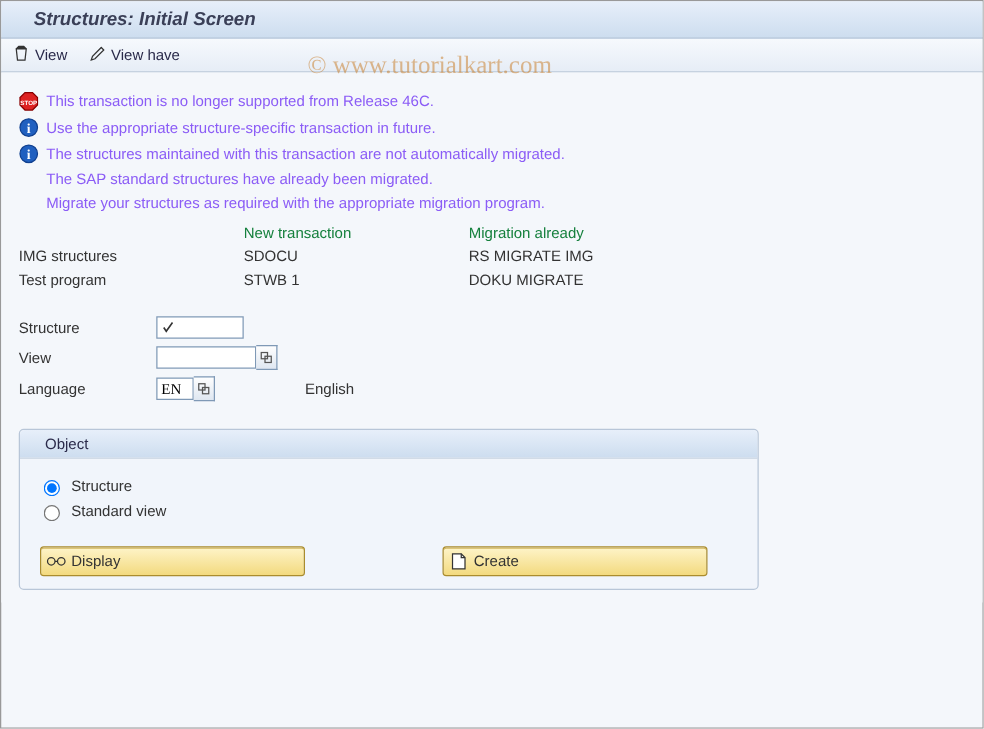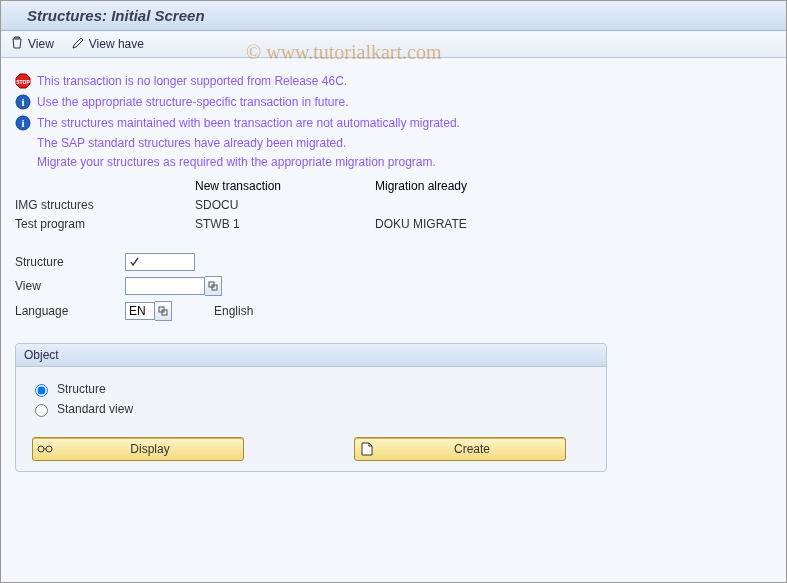--- a/index.html
+++ b/index.html
@@ -9,39 +9,39 @@
   .toolbar-item{display:inline-flex;align-items:center;gap:5px;color:#2a2a4a;cursor:pointer}
   .body{padding:10px 14px;background:#f4f7fb}
   .msgrow{display:flex;align-items:center;gap:6px;margin:5px 0;color:#8b5cf6}
   .msgrow .ico{width:16px;height:16px;flex:0 0 16px}
   .msgrow.noico{padding-left:22px}
   .tbl{margin-top:10px}
   .tbl .r{display:flex;margin:5px 0}
   .tbl .c1{width:180px}
   .tbl .c2{width:180px}
   .tbl .c3{width:200px}
-  .tbl .hd{color:#000000}
+  .tbl .hd{color:#15803d}
   .form{margin-top:22px}
   .form .r{display:flex;align-items:center;margin:5px 0}
   .form .lbl{width:110px}
   .field{display:inline-flex;align-items:center}
-  .inp{height:18px;border:1px solid #7f99b6;background:#fff;box-sizing:border-box;padding:1px 3px;font-family:Liberation Sans, sans-serif;font-size:12px}
+  .inp{height:18px;border:1px solid #7f99b6;background:#fff;box-sizing:border-box;padding:1px 3px;font-family:Liberation Serif, serif;font-size:12px}
   .w1{width:70px}
   .w2{width:80px}
   .w3{width:30px}
   .f4{width:16px;height:18px;border:1px solid #7f99b6;border-left:none;background:linear-gradient(#fefefe,#dfe7f1);display:inline-flex;align-items:center;justify-content:center;cursor:pointer}
   .chkmark{width:10px;height:10px}
   .group{margin-top:22px;border:1px solid #b8c6d8;border-radius:4px;background:#f1f5fb;width:590px}
-  .group-hd{background:linear-gradient(#e7effa,#cdddef);border-bottom:1px solid #b8c6d8;border-radius:4px 4px 0 0;padding:4px 8px;color:#2a2a4a}
+  .group-hd{background:linear-gradient(#e7effa,#cdddef);border-bottom:1px solid #b8c6d8;border-radius:4px 4px 0 0;padding:4px 20px;color:#2a2a4a}
   .group-bd{padding:10px 14px}
   .radio-row{display:flex;align-items:center;gap:6px;margin:4px 0}
   .btn-row{display:flex;gap:110px;margin-top:20px;padding:0 2px}
   .sap-btn{display:inline-flex;align-items:center;width:210px;height:22px;border:1px solid #aa8c2e;border-radius:3px;background:linear-gradient(#fef4c9,#f3da7f);cursor:pointer;box-shadow:0 1px 0 #d3b860 inset}
   .sap-btn .bicon{width:24px;display:flex;align-items:center;justify-content:center}
-  .sap-btn .blabel{flex:1;text-align:center;color:#333}
+  .sap-btn .blabel{flex:1;color:#333}
   .watermark{position:absolute;top:40px;left:245px;font-size:20px;color:rgba(200,120,30,0.5);font-weight:normal;pointer-events:none;font-family:Georgia,serif}
 </style>
 </head>
 <body>
 
 <div class="screen">
   <div class="titlebar">Structures: Initial Screen</div>
 
   <div class="toolbar">
     <span class="toolbar-item">
@@ -84,38 +84,39 @@
       </span>
       <span>Use the appropriate structure-specific transaction in future.</span>
     </div>
     <div class="msgrow">
       <span class="ico">
         <svg width="16" height="16" viewBox="0 0 16 16">
             <circle cx="8" cy="8" r="7" fill="#2060c0" stroke="#104090"></circle>
             <text x="8" y="12" font-size="11" text-anchor="middle" fill="#fff" font-weight="bold" font-family="Georgia">i</text>
           </svg>
       </span>
-      <span>The structures maintained with been transaction are not automatically migrated.</span>
+      <span>The structures maintained with this transaction are not automatically migrated.</span>
     </div>
     <div class="msgrow noico">
       <span>The SAP standard structures have already been migrated.</span>
     </div>
     <div class="msgrow noico">
       <span>Migrate your structures as required with the appropriate migration program.</span>
     </div>
 
     <div class="tbl">
       <div class="r hd">
         <span class="c1"></span>
         <span class="c2">New transaction</span>
         <span class="c3">Migration already</span>
       </div>
       <div class="r">
         <span class="c1">IMG structures</span>
         <span class="c2">SDOCU</span>
+        <span class="c3">RS MIGRATE IMG</span>
       </div>
       <div class="r">
         <span class="c1">Test program</span>
         <span class="c2">STWB 1</span>
         <span class="c3">DOKU MIGRATE</span>
       </div>
     </div>
 
     <div class="form">
       <div class="r">
@@ -143,21 +144,21 @@
         <span class="lbl">Language</span>
         <span class="field">
           <input class="inp w3" value="EN" style="">
           <span class="f4">
             <svg width="10" height="10" viewBox="0 0 10 10">
                 <rect x="1" y="1" width="5" height="5" fill="none" stroke="#555"></rect>
                 <rect x="4" y="4" width="5" height="5" fill="none" stroke="#555"></rect>
               </svg>
           </span>
         </span>
-        <span style="margin-left:42px">English</span>
+        <span style="margin-left:72px">English</span>
       </div>
     </div>
 
     <div class="group">
       <div class="group-hd">Object</div>
       <div class="group-bd">
         <label class="radio-row">
           <input type="radio" name="obj" checked="" style="">
           <span>Structure</span>
         </label>

